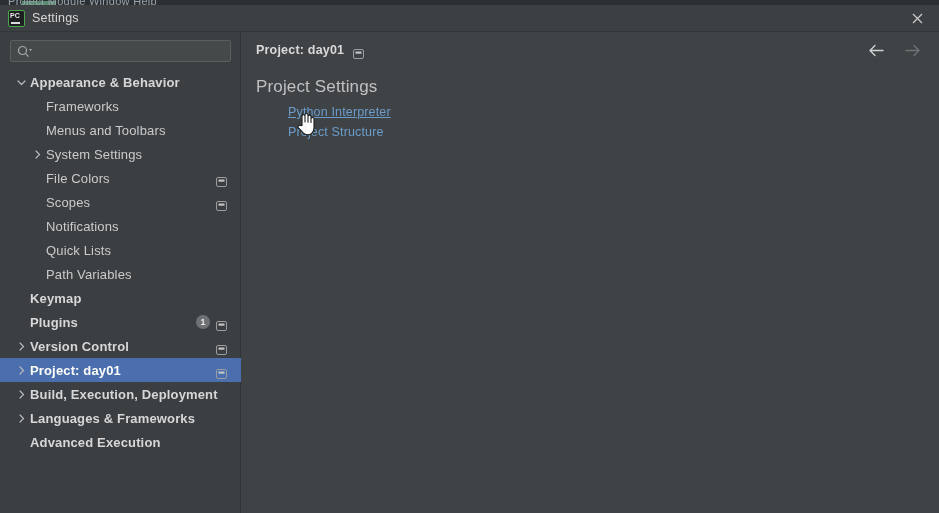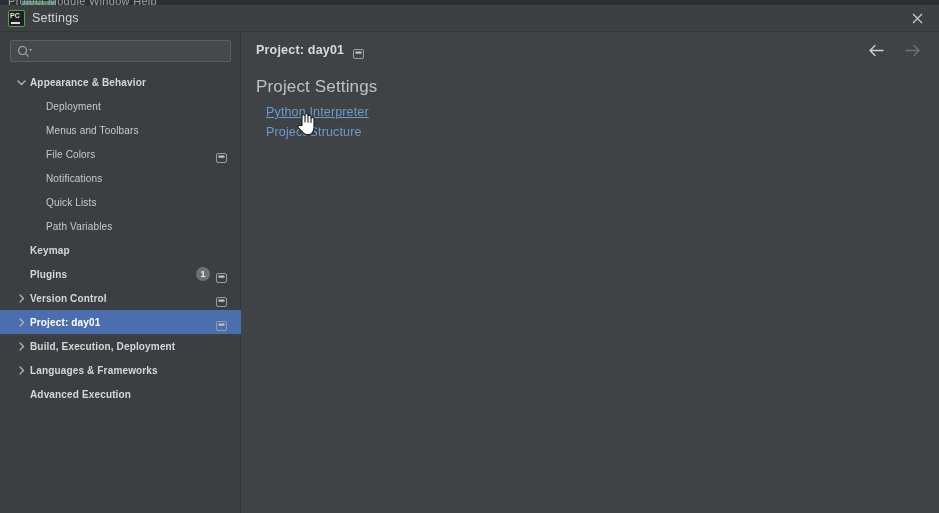--- a/index.html
+++ b/index.html
@@ -160,21 +160,21 @@
   .chev {
     position: absolute;
     width: 12px; height: 12px;
     display: flex;
     align-items: center;
     justify-content: center;
   }
   .chev svg { display: block; }
 
   .tree-label {
-    font-size: 10px;
+    font-size: 13px;
     color: #c9cbcd;
     letter-spacing: .15px;
   }
   .tree-row.bold .tree-label { font-weight: bold; color: #d5d7d9; }
   .tree-row.selected .tree-label { color: #ffffff; }
 
   
   .lvl0 .chev { left: 15px; }
   .lvl0 .tree-label { margin-left: 30px; }
   .lvl0.nochev .tree-label { margin-left: 30px; }
@@ -236,21 +236,21 @@
   .section-label {
     position: absolute;
     top: 45px; left: 15px;
     font-size: 17px;
     color: #bfc1c3;
     letter-spacing: .15px;
   }
 
   .link-list {
     position: absolute;
-    top: 70px; left: 25px;
+    top: 70px; left: 47px;
   }
   .link-item {
     display: block;
     font-size: 12.5px;
     color: #6b9ccb;
     line-height: 20px;
     text-decoration: none;
     letter-spacing: .15px;
     width: max-content;
     cursor: default;
@@ -309,27 +309,42 @@
       <div class="tree" id="tree">
           <div class="tree-row lvl0 bold">
             <span class="chev">
               <svg width="9" height="9" viewBox="0 0 9 9">
                 <path d="M1 3 L4.5 6.5 L8 3" stroke="#b6b9bb" stroke-width="1.2" fill="none" stroke-linecap="round" stroke-linejoin="round"></path>
               </svg>
             </span>
             <span class="tree-label">Appearance &amp; Behavior</span>
           </div>
           <div class="tree-row lvl1 nochev">
-            <span class="tree-label">Deployment</span>
+            <span class="tree-label">Frameworks</span>
           </div>
           <div class="tree-row lvl1 nochev">
             <span class="tree-label">Menus and Toolbars</span>
           </div>
+          <div class="tree-row lvl1">
+            <span class="chev">
+              <svg width="9" height="9" viewBox="0 0 9 9">
+                <path d="M3 1 L6.5 4.5 L3 8" stroke="#b6b9bb" stroke-width="1.2" fill="none" stroke-linecap="round" stroke-linejoin="round"></path>
+              </svg>
+            </span>
+            <span class="tree-label">System Settings</span>
+          </div>
           <div class="tree-row lvl1 nochev">
             <span class="tree-label">File Colors</span>
+            <span class="row-icon"><svg width="11" height="10" viewBox="0 0 11 10">
+                <rect x="0.5" y="0.5" width="10" height="9" rx="1.5" fill="none" stroke="#9a9ea0" stroke-width="1"></rect>
+                <rect x="2.5" y="2.5" width="6" height="2.2" fill="#c3c6c8"></rect>
+              </svg></span>
+          </div>
+          <div class="tree-row lvl1 nochev">
+            <span class="tree-label">Scopes</span>
             <span class="row-icon"><svg width="11" height="10" viewBox="0 0 11 10">
                 <rect x="0.5" y="0.5" width="10" height="9" rx="1.5" fill="none" stroke="#9a9ea0" stroke-width="1"></rect>
                 <rect x="2.5" y="2.5" width="6" height="2.2" fill="#c3c6c8"></rect>
               </svg></span>
           </div>
           <div class="tree-row lvl1 nochev">
             <span class="tree-label">Notifications</span>
           </div>
           <div class="tree-row lvl1 nochev">
             <span class="tree-label">Quick Lists</span>

